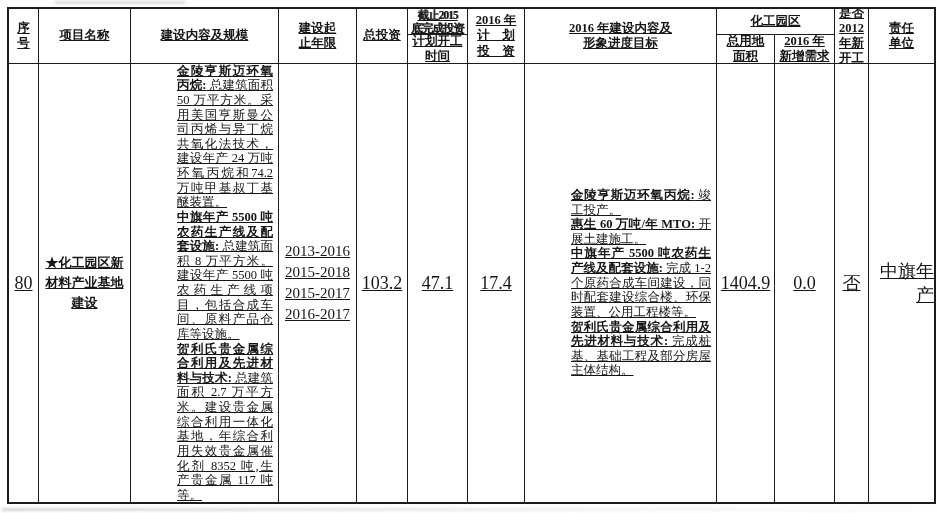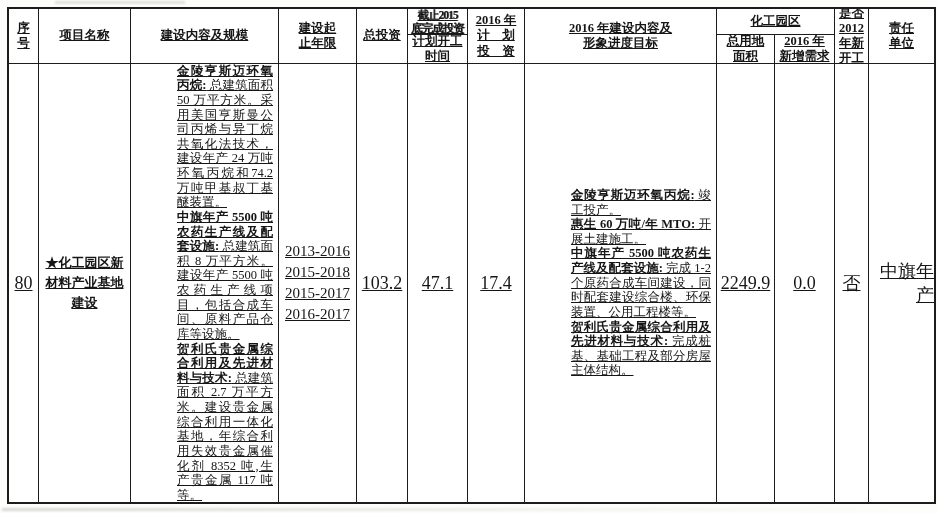--- a/index.html
+++ b/index.html
@@ -116,21 +116,21 @@
     <div class="cell num no-b" style="grid-column:6;grid-row:3">47.1</div>
     <div class="cell num no-b" style="grid-column:7;grid-row:3">17.4</div>
 
     <div class="cell richcell no-b" style="grid-column:8;grid-row:3">
       <p><b>金陵亨斯迈环氧丙烷:</b><span> 竣工投产。</span></p>
       <p><b>惠生 60 万吨/年 MTO:</b><span> 开展土建施工。</span></p>
       <p><b>中旗年产 5500 吨农药生产线及配套设施:</b><span> 完成 1-2 个原药合成车间建设，同时配套建设综合楼、环保装置、公用工程楼等。</span></p>
       <p><b>贺利氏贵金属综合利用及先进材料与技术:</b><span> 完成桩基、基础工程及部分房屋主体结构。</span></p>
     </div>
 
-    <div class="cell num no-b" style="grid-column:9;grid-row:3">2249.9</div>
+    <div class="cell num no-b" style="grid-column:9;grid-row:3">1404.9</div>
     <div class="cell num no-b" style="grid-column:10;grid-row:3">0.0</div>
     <div class="cell num no-b" style="grid-column:11;grid-row:3">否</div>
     <div class="cell num no-b no-r" style="grid-column:12;grid-row:3">中旗年产</div>
 
   </div>
 
   <div class="smudge-bottom"></div>
 </div>
 
 </body></html>

